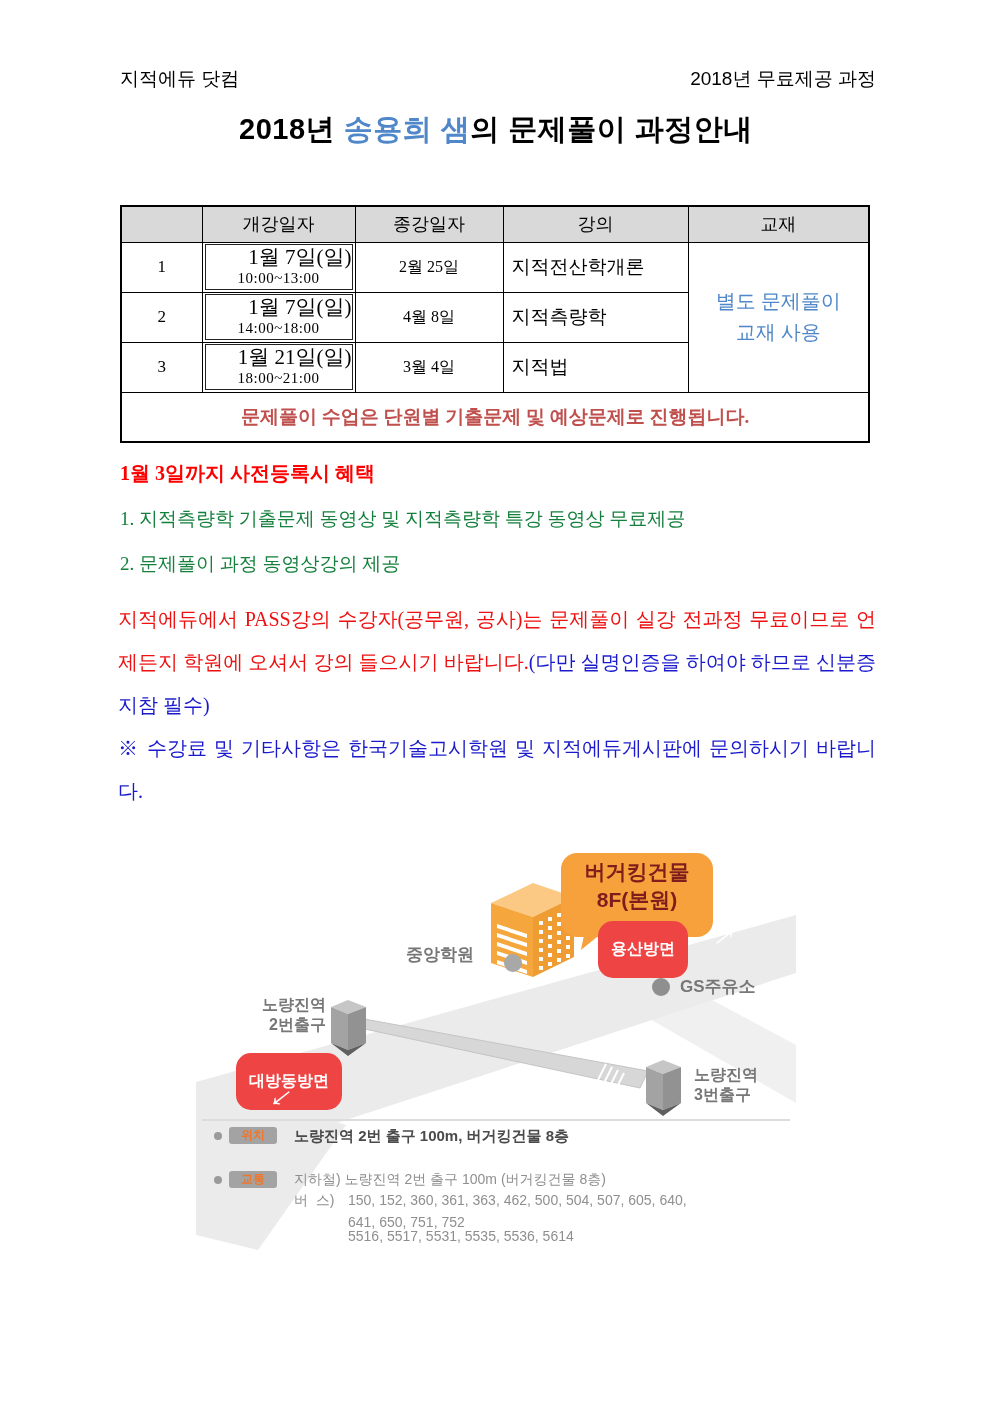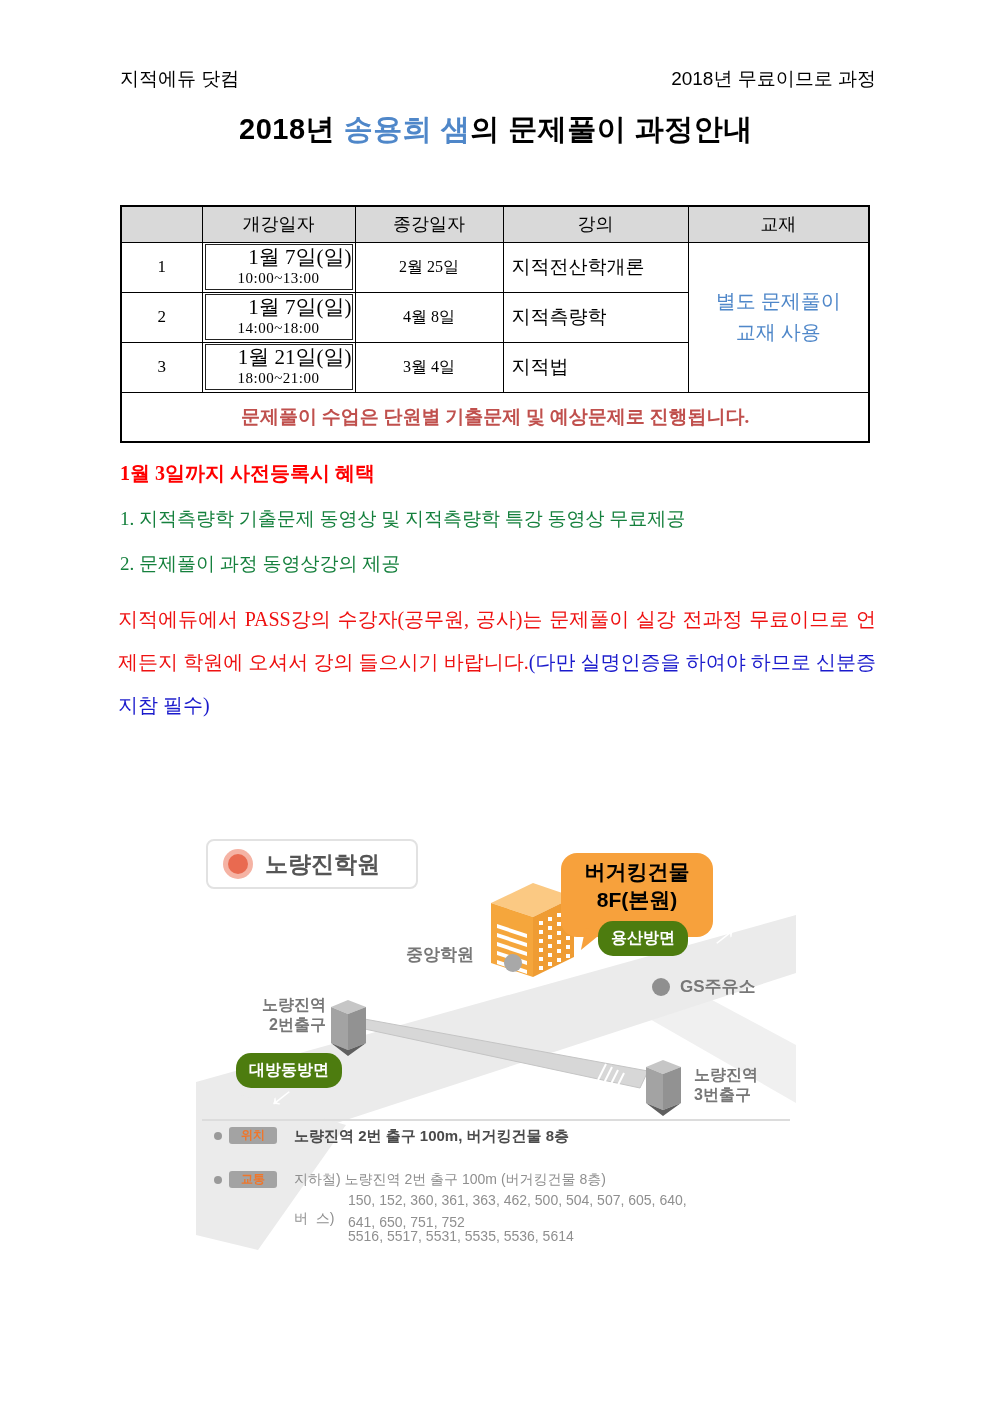--- a/index.html
+++ b/index.html
@@ -49,29 +49,29 @@
   .map svg { position:absolute; top:0; left:0; }
   .m-abs { position:absolute; }
   .academy-box { left:10px; top:4px; width:212px; height:50px; background:#fff;
                  border:2px solid #e2e2e2; border-radius:8px;
                  display:flex; align-items:center; }
   .academy-dot { width:20px; height:20px; border-radius:50%; background:#e96a50;
                  box-shadow:0 0 0 5px #f5b3a4; margin-left:20px; }
   .academy-txt { font-size:23px; font-weight:bold; color:#555; margin-left:17px; }
 
   .bubble { left:365px; top:18px; width:152px; height:84px; background:#f7a13c;
-            border-radius:16px; color:#000000; font-weight:bold; font-size:21px;
+            border-radius:16px; color:#7f1d1d; font-weight:bold; font-size:21px;
             text-align:center; line-height:1.35; padding-top:5px; }
   .bubble-tail { position:absolute; left:22px; bottom:-15px; width:0; height:0;
                  border-right:18px solid transparent; border-top:22px solid #f7a13c;
                  transform:rotate(12deg); }
 
   .g-label { color:#777; font-weight:bold; font-size:16px; line-height:20px; }
-  .pill { background:#4d7c0f; color:#fff; font-weight:bold; font-size:16px;
-          border-radius:15px; padding:7px 13px; }
+  .pill { background:#ef4444; color:#fff; font-weight:bold; font-size:16px;
+          border-radius:15px; padding:18px 13px; }
   .road-arrow { color:#fff; font-size:34px; font-weight:bold; }
 
   .divider { position:absolute; left:6px; top:284px; width:588px; height:2px; background:#dcdcdc; }
 
   .inf-row { position:absolute; left:0; width:600px; height:18px; }
   .inf-dot { position:absolute; left:18px; top:5px; width:8px; height:8px;
              border-radius:50%; background:#9a9a9a; }
   .inf-badge { position:absolute; left:33px; top:0; width:48px; height:17px;
                background:#a3a3a3; border-radius:3px; color:#f0762a;
                font-size:12px; font-weight:bold; text-align:center; line-height:17px; }
@@ -79,21 +79,21 @@
   .inf-tel { color:#f4751f; }
   .inf-gray { font-weight:normal; color:#8f8f8f; font-size:14px; }
 </style>
 </head>
 <body>
 
 <div class="page">
 
   <div class="doc-header">
     <span>지적에듀 닷컴</span>
-    <span>2018년 무료이므로 과정</span>
+    <span>2018년 무료제공 과정</span>
   </div>
 
   <div class="title">
     <span>2018년 </span><span class="hl">송용희 샘</span><span>의 문제풀이 과정안내</span>
   </div>
 
   <table class="sched">
     <colgroup>
       <col style="width:81px">
         <col style="width:153px">
@@ -153,20 +153,21 @@
     </table>
 
   <div class="benefits">
     <div class="bh">1월 3일까지 사전등록시 혜택</div>
     <div class="bi">1. 지적측량학 기출문제 동영상 및 지적측량학 특강 동영상 무료제공</div>
     <div class="bi">2. 문제풀이 과정 동영상강의 제공</div>
   </div>
 
   <div class="notice">
     <p><span class="red">지적에듀에서 PASS강의 수강자(공무원, 공사)는 문제풀이 실강 전과정 무료이므로 언제든지 학원에 오셔서 강의 들으시기 바랍니다.</span><span class="blue">(다만 실명인증을 하여야 하므로 신분증 지참 필수)</span></p>
+    <p class="blue">※ 수강료 및 기타사항은 한국기술고시학원 및 지적에듀게시판에 문의하시기 바랍니다.</p>
   </div>
 
   <div class="map">
     <svg width="600" height="420" viewBox="0 0 600 420">
 
       <polygon points="398,152 462,136 600,210 600,268" fill="#f0f0f0"></polygon>
 
       <polygon points="0,247 600,80 600,138 0,334" fill="#ebebeb"></polygon>
 
       <polygon points="0,247 150,290 62,415 0,400" fill="#ebebeb"></polygon>
@@ -227,24 +228,20 @@
             <rect x="370" y="101" width="4" height="4"></rect>
           <rect x="370" y="110" width="4" height="4"></rect>
             <rect x="370" y="119" width="4" height="4"></rect>
         </g>
       </g>
 
       <circle cx="317" cy="128" r="9" fill="#a8a8a8"></circle>
       <circle cx="465" cy="152" r="9" fill="#8f8f8f"></circle>
     </svg>
 
-    <div class="m-abs academy-box">
-      <div class="academy-dot"></div>
-      <div class="academy-txt">노량진학원</div>
-    </div>
 
     <div class="m-abs bubble">
       <div>버거킹건물</div>
       <div>8F(본원)</div>
       <div class="bubble-tail"></div>
     </div>
 
     <div class="m-abs g-label" style="left:210px; top:110px; font-size:17px;">중앙학원</div>
     <div class="m-abs pill" style="left:402px; top:86px;">용산방면</div>
     <div class="m-abs road-arrow" style="left:508px; top:78px; transform:rotate(-38deg);">→</div>
@@ -266,21 +263,21 @@
       <div class="inf-dot"></div>
       <div class="inf-badge">위치</div>
       <div class="inf-txt">노량진역 2번 출구 100m, 버거킹건물 8층</div>
     </div>
     <div class="inf-row" style="top:336px;">
       <div class="inf-dot"></div>
       <div class="inf-badge">교통</div>
       <div class="inf-txt inf-gray">지하철) 노량진역 2번 출구 100m (버거킹건물 8층)</div>
     </div>
     <div class="inf-row" style="top:357px;">
-      <div class="inf-txt inf-gray" style="left:98px; white-space:pre;margin-top:18px;">버  스)</div>
+      <div class="inf-txt inf-gray" style="left:98px; white-space:pre;">버  스)</div>
       <div class="inf-txt inf-gray" style="left:152px;">150, 152, 360, 361, 363, 462, 500, 504, 507, 605, 640,</div>
     </div>
     <div class="inf-row" style="top:379px;padding-left:16px;">
       <div class="inf-txt inf-gray" style="left:152px;">641, 650, 751, 752</div>
     </div>
     <div class="inf-row" style="top:393px;">
       <div class="inf-txt inf-gray" style="left:152px;">5516, 5517, 5531, 5535, 5536, 5614</div>
     </div>
   </div>
 

